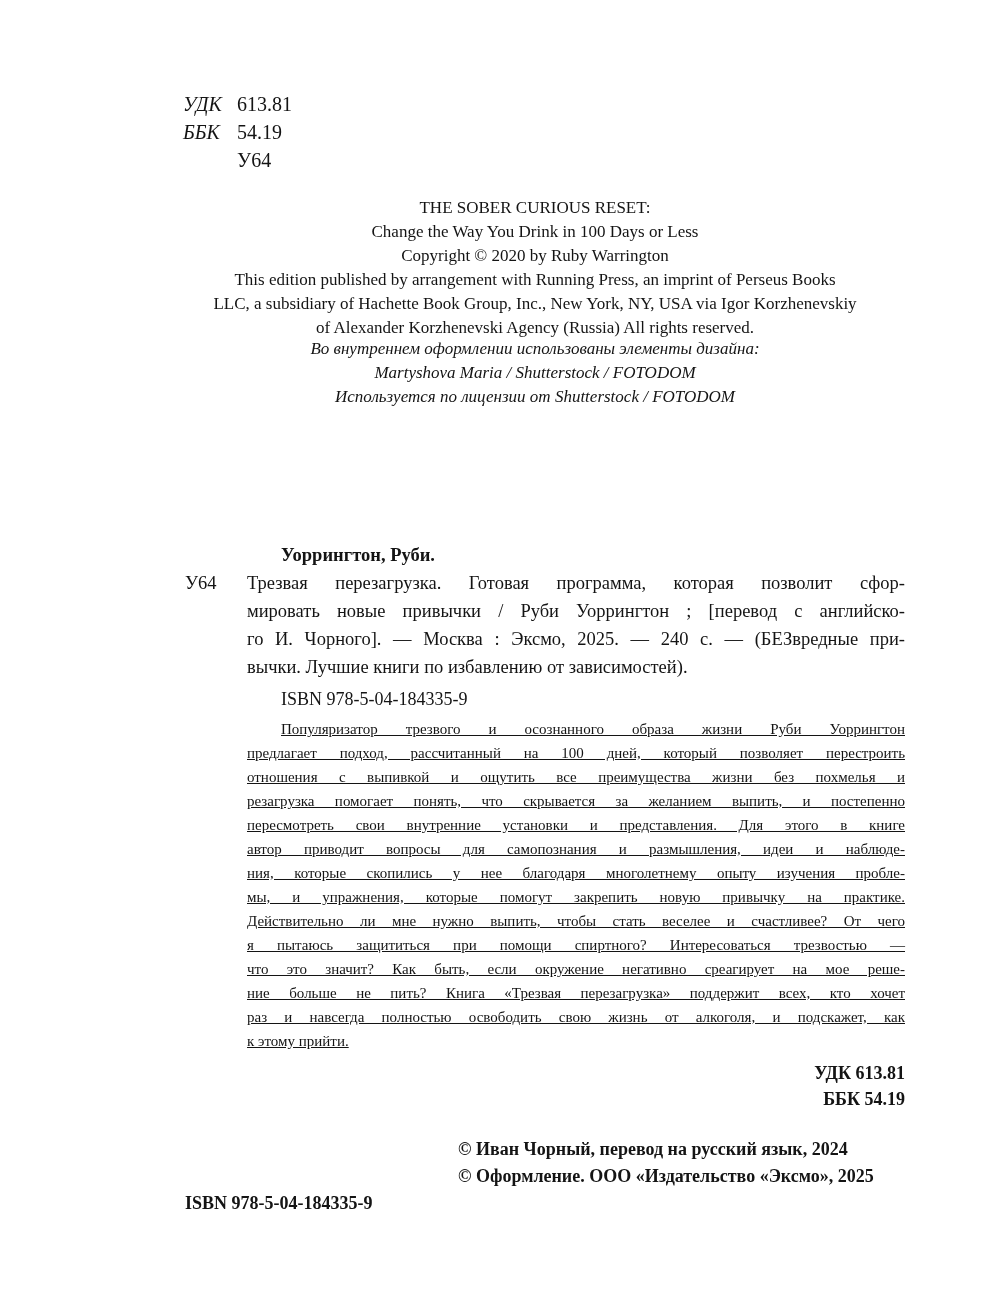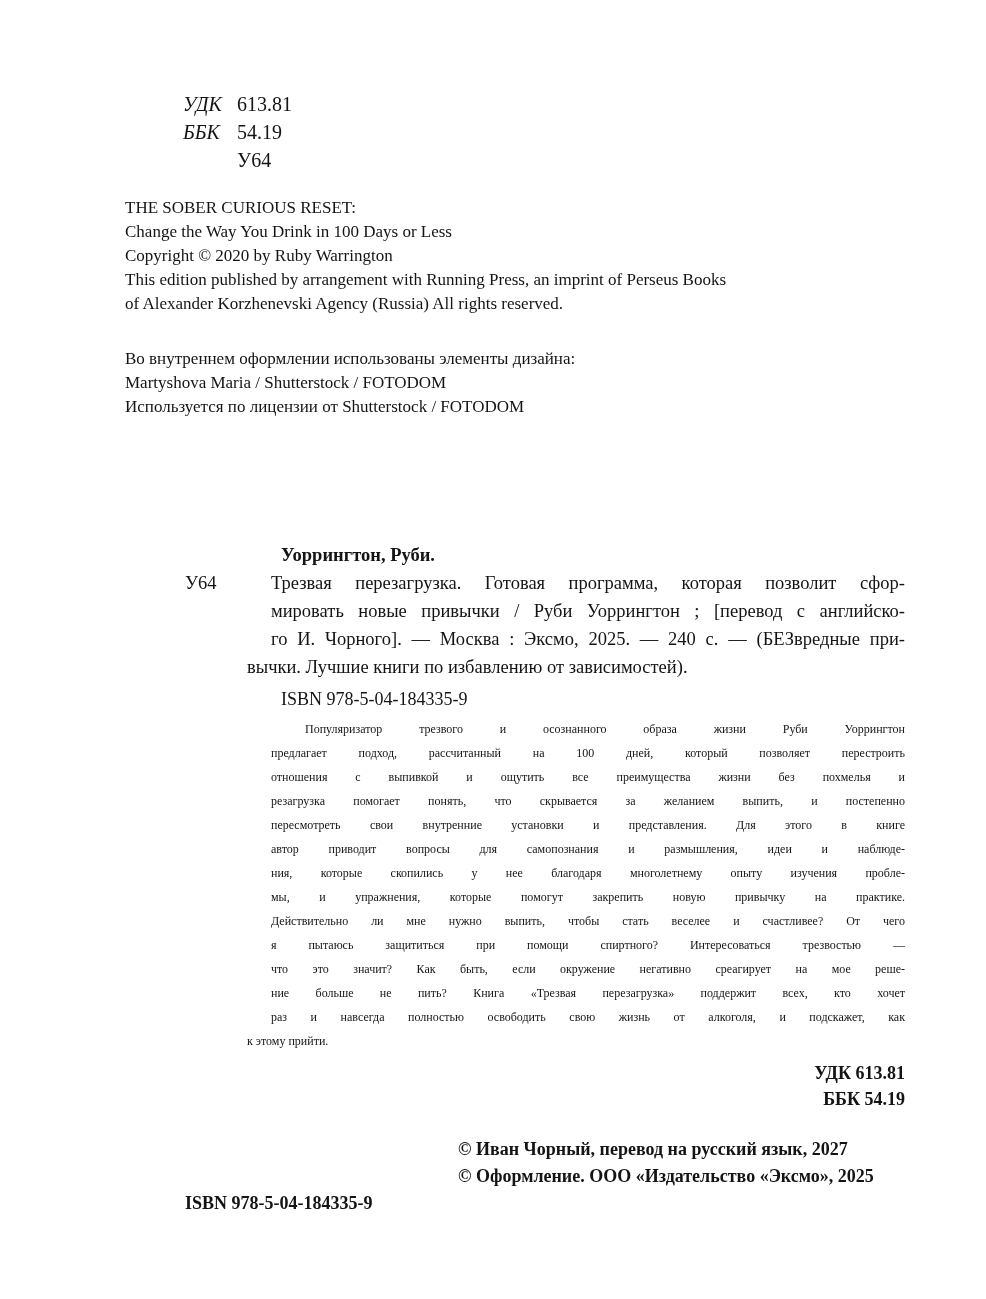--- a/index.html
+++ b/index.html
@@ -15,35 +15,35 @@
   
   .codes-top {
     position: absolute; left: 183px; top: 90px;
     font-size: 20px; line-height: 28px;
   }
   .codes-top .lbl { display: inline-block; width: 54px; font-style: italic; }
 
   
   .centered {
     position: absolute; left: 125px; width: 820px;
-    font-size: 17px; line-height: 24px;
+    text-align: center; font-size: 17px; line-height: 24px;
   }
   .centered .cline { white-space: nowrap; }
   .english-block { top: 196px; }
-  .design-block { top: 347px; }
+  .design-block { top: 337px; font-style: italic; }
 
   
   .column { position: absolute; left: 247px; top: 541px; width: 658px; }
   .catalog { position: relative; font-size: 18.5px; line-height: 28px; }
   .catalog .author { font-weight: bold; text-indent: 34px; }
   .catalog .code { position: absolute; left: -62px; top: 28px; }
-  .jline { text-align: justify; text-align-last: justify; margin-left: 24px; }
+  .jline { text-align: justify; text-align-last: justify; }
   .plainline { text-align: left; }
   .isbn-mid { font-size: 18px; line-height: 26px; margin: 5px 0 5px; text-indent: 34px; }
-  .annotation { font-size: 12px; line-height: 24px; }
+  .annotation { font-size: 15px; line-height: 24px; text-decoration: underline; }
   .annotation .indent { text-indent: 34px; }
 
   .codes-bottom {
     margin-top: 7px; text-align: right;
     font-weight: bold; font-size: 18px; line-height: 26px;
   }
 
   
   .footer-isbn {
     position: absolute; left: 185px; top: 1190px;
@@ -67,20 +67,21 @@
   <div>
     <span class="lbl"></span><span>У64</span>
   </div>
 </div>
 
 <div class="centered english-block">
   <div class="cline">THE SOBER CURIOUS RESET:</div>
   <div class="cline">Change the Way You Drink in 100 Days or Less</div>
   <div class="cline">Copyright © 2020 by Ruby Warrington</div>
   <div class="cline">This edition published by arrangement with Running Press, an imprint of Perseus Books</div>
+  <div class="cline">LLC, a subsidiary of Hachette Book Group, Inc., New York, NY, USA via Igor Korzhenevskiy</div>
   <div class="cline">of Alexander Korzhenevski Agency (Russia) All rights reserved.</div>
 </div>
 
 <div class="centered design-block">
   <div class="cline">Во внутреннем оформлении использованы элементы дизайна:</div>
   <div class="cline">Martyshova Maria / Shutterstock / FOTODOM</div>
   <div class="cline">Используется по лицензии от Shutterstock / FOTODOM</div>
 </div>
 
 <div class="column">
@@ -115,15 +116,15 @@
   <div class="codes-bottom">
     <div>УДК 613.81</div>
     <div>ББК 54.19</div>
   </div>
 
 </div>
 
 <div class="footer-isbn">ISBN 978-5-04-184335-9</div>
 
 <div class="footer-credits">
-  <div>© Иван Чорный, перевод на русский язык, 2027</div>
+  <div>© Иван Чорный, перевод на русский язык, 2024</div>
   <div>© Оформление. ООО «Издательство «Эксмо», 2025</div>
 </div>
 
 </body></html>

